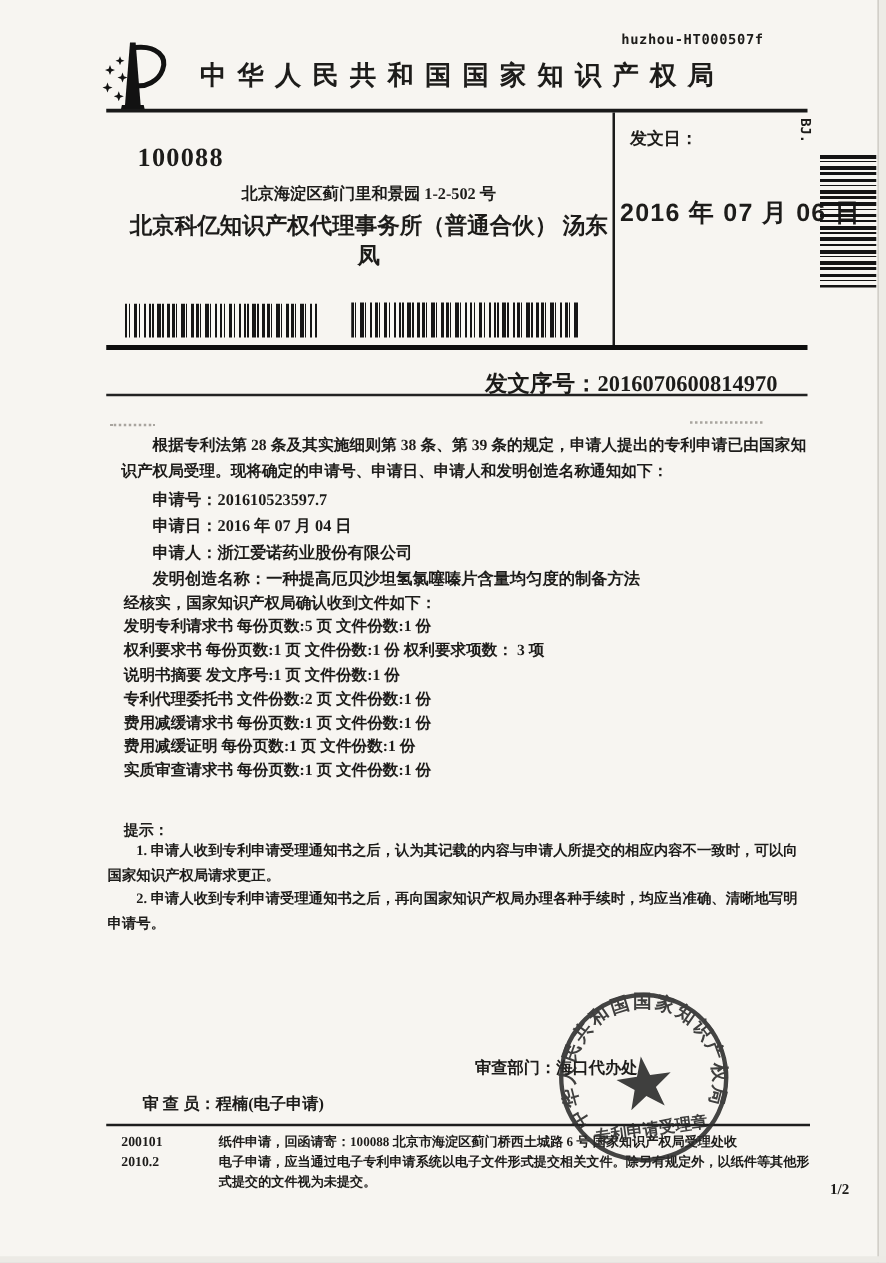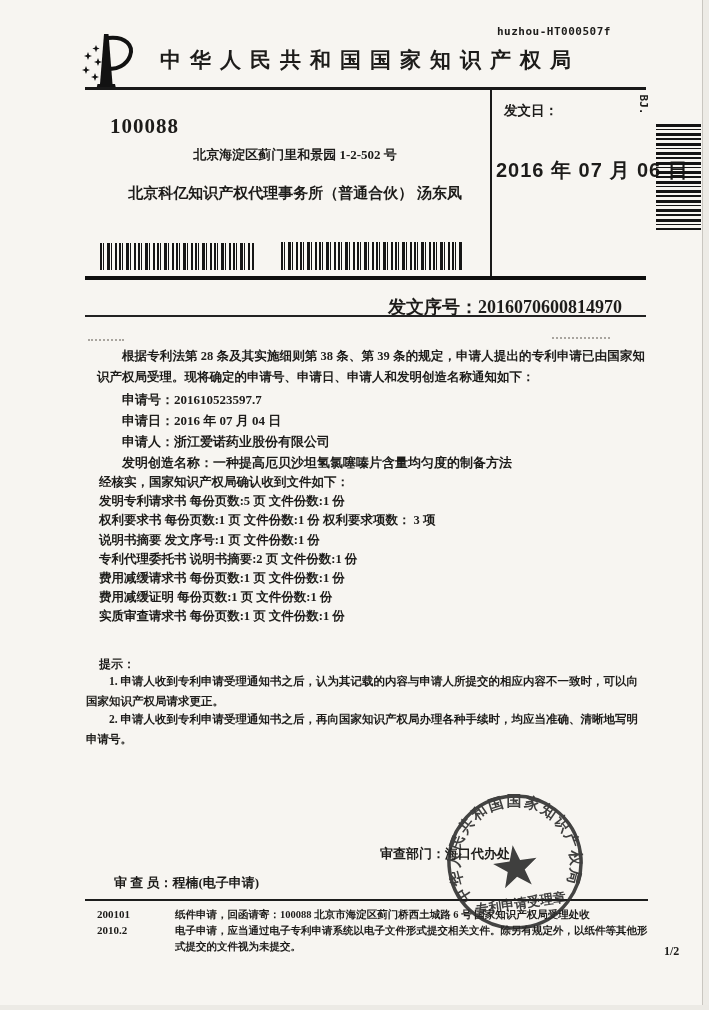--- a/index.html
+++ b/index.html
@@ -15,21 +15,21 @@
     font-size:21px;font-weight:bold;letter-spacing:9px;white-space:nowrap;
     font-family:"Liberation Sans","DejaVu Sans",sans-serif;}
   .scan-code{left:497px;top:25px;font-size:11px;font-weight:bold;
     font-family:"DejaVu Sans Mono",monospace;letter-spacing:.5px;}
   .header-rule{left:85px;top:87px;width:561px;height:3px;background:#191919;}
   
   .recipient-divider{left:490px;top:90px;width:2px;height:186px;background:#1a1a1a;}
   .box-bottom-rule{left:85px;top:276px;width:561px;height:4px;background:#0e0e0e;}
   .postal{left:110px;top:114px;font-size:21px;letter-spacing:1px;}
   .addr1{left:128px;top:146px;width:334px;text-align:center;font-size:13px;}
-  .addr2{left:100px;top:184px;width:390px;text-align:center;font-size:15px;}
+  .addr2{left:100px;top:168px;width:390px;text-align:center;font-size:18px;}
   .issue-label{left:504px;top:102px;font-size:13.5px;}
   .issue-date{left:496px;top:157px;font-size:20px;letter-spacing:1px;white-space:nowrap;
     font-family:"Liberation Sans","DejaVu Sans",sans-serif;}
   .bc{background-color:#f9f8f4;background-image:repeating-linear-gradient(90deg,
       #161616 0 2px, rgba(0,0,0,0) 2px 3px, #161616 3px 4px, rgba(0,0,0,0) 4px 7px,
       #161616 7px 10px, rgba(0,0,0,0) 10px 11px, #161616 11px 12px, rgba(0,0,0,0) 12px 15px,
       #161616 15px 17px, rgba(0,0,0,0) 17px 19px);}
   .barcode-1{left:100px;top:243px;width:154px;height:27px;}
   .barcode-2{left:281px;top:242px;width:182px;height:28px;}
   .side-mark{left:634px;top:98px;font-size:11px;font-weight:bold;
@@ -123,21 +123,21 @@
     <div><span>申请日：</span><span>2016 年 07 月 04 日</span></div>
     <div><span>申请人：</span><span>浙江爱诺药业股份有限公司</span></div>
     <div><span>发明创造名称：</span><span>一种提高厄贝沙坦氢氯噻嗪片含量均匀度的制备方法</span></div>
   </div>
 
   <div class="abs recv b">
     <div>经核实，国家知识产权局确认收到文件如下：</div>
     <div>发明专利请求书 每份页数:5 页 文件份数:1 份</div>
     <div>权利要求书 每份页数:1 页 文件份数:1 份 权利要求项数： 3 项</div>
     <div>说明书摘要 发文序号:1 页 文件份数:1 份</div>
-    <div>专利代理委托书 说明书摘要:2 页 文件份数:1 份</div>
+    <div>专利代理委托书 文件份数:2 页 文件份数:1 份</div>
     <div>费用减缓请求书 每份页数:1 页 文件份数:1 份</div>
     <div>费用减缓证明 每份页数:1 页 文件份数:1 份</div>
     <div>实质审查请求书 每份页数:1 页 文件份数:1 份</div>
   </div>
 
   <div class="abs tips-label b">提示：</div>
   <div class="abs tip1 b">1. 申请人收到专利申请受理通知书之后，认为其记载的内容与申请人所提交的相应内容不一致时，可以向国家知识产权局请求更正。</div>
   <div class="abs tip2 b">2. 申请人收到专利申请受理通知书之后，再向国家知识产权局办理各种手续时，均应当准确、清晰地写明申请号。</div>
 
   <div class="abs sign-examiner b"><span>审 查 员：</span><span>程楠(电子申请)</span></div>

